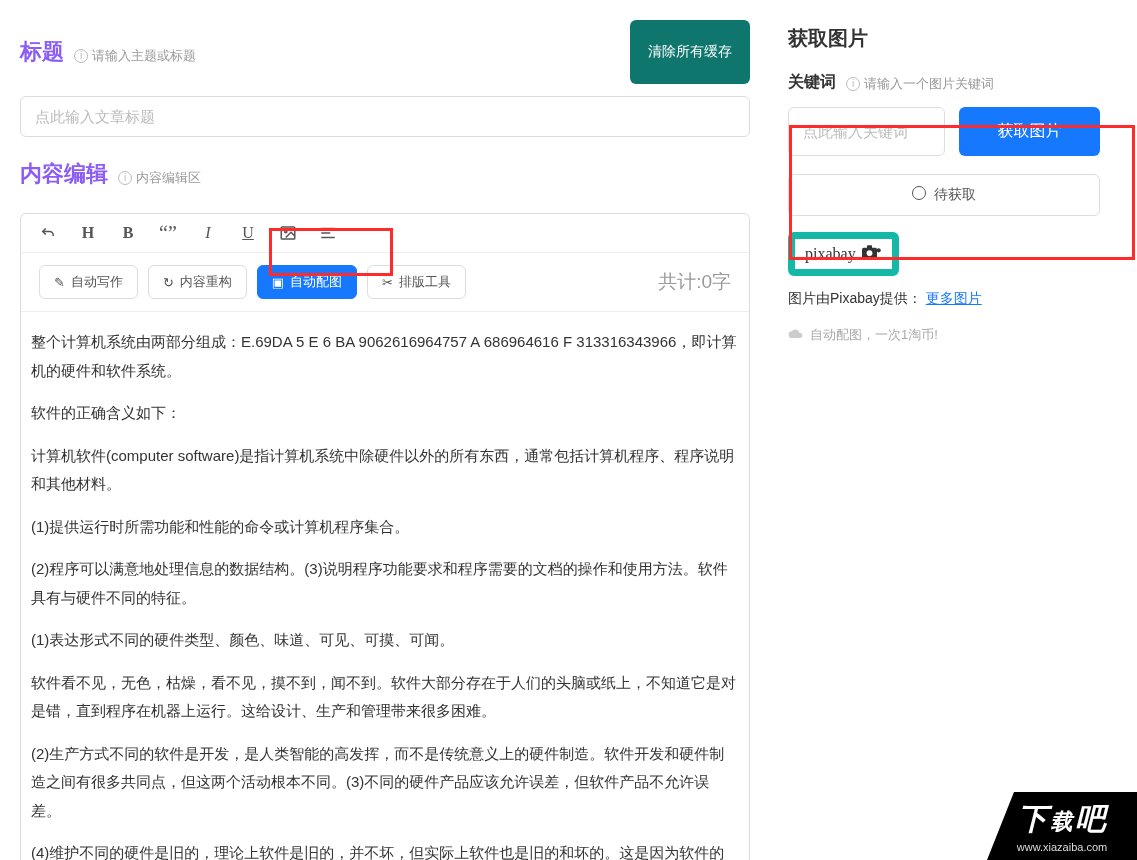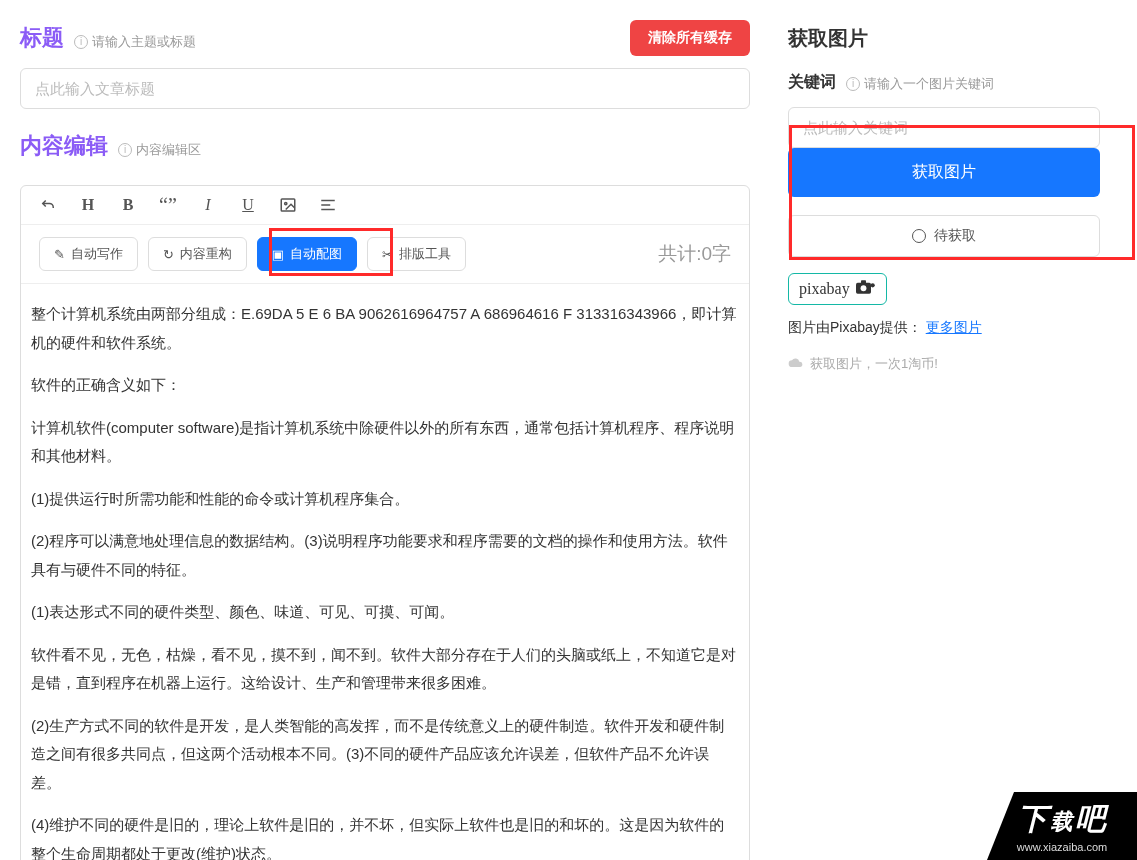--- a/index.html
+++ b/index.html
@@ -18,22 +18,22 @@
 .right-col { width: 360px; padding: 25px 20px 0 28px; }
 
 
 .section-header { display: flex; align-items: center; justify-content: space-between; margin-bottom: 12px; }
 .section-title-wrap { display: flex; align-items: baseline; gap: 10px; }
 .section-title { font-size: 22px; font-weight: 600; color: #8b5cf6; }
 .section-hint { font-size: 13px; color: #999; display: inline-flex; align-items: center; gap: 4px; }
 .hint-icon { display: inline-block; width: 14px; height: 14px; border: 1px solid #bbb; border-radius: 50%; font-size: 10px; line-height: 12px; text-align: center; color: #bbb; }
 
 .btn-primary {
-  background: #ef4444; color: #fff; border: none; border-radius: 6px;
-  padding: 9px 18px; font-size: 14px; cursor: pointer; font-weight: bold;
+  background: #0f766e; color: #fff; border: none; border-radius: 6px;
+  padding: 23px 18px; font-size: 14px; cursor: pointer;
 }
 .btn-primary-lg {
   background: #1677ff; color: #fff; border: none; border-radius: 6px;
   padding: 14px 0; font-size: 16px; cursor: pointer; width: 100%; text-align: center;
 }
 .input-field {
   width: 100%; border: 1px solid #ddd; border-radius: 6px;
   padding: 11px 14px; font-size: 15px; color: #333; outline: none;
 }
 .input-field::placeholder { color: #bbb; }
@@ -74,31 +74,31 @@
 }
 
 .editor-body { padding: 16px 10px; font-size: 15px; color: #333; line-height: 1.9; }
 .editor-body p { margin: 0 0 14px 0; }
 
 
 .r-section-title { font-size: 20px; font-weight: 600; color: #333; margin-bottom: 20px; }
 .r-keyword-header { display: flex; align-items: baseline; gap: 10px; margin-bottom: 14px; }
 .r-keyword-title { font-size: 16px; font-weight: 600; }
 .r-keyword-hint { font-size: 13px; color: #999; display: inline-flex; align-items: center; gap: 4px; }
-.r-form { display: flex; flex-direction: column; margin-bottom: 18px; }
+.r-form { display: flex; flex-direction: row; gap: 14px; margin-bottom: 18px; }
 .pending-btn {
   width: 100%; border: 1px solid #ddd; background: #fff; border-radius: 6px;
   padding: 11px 0; text-align: center; font-size: 14px; color: #555; cursor: pointer;
-  display: flex; align-items: center; justify-content: center; gap: 8px;
+  display: flex; justify-content: center; gap: 8px;
 }
 .circle-icon { width: 14px; height: 14px; border: 1.5px solid #555; border-radius: 50%; display: inline-block; }
 
 .pixabay-badge {
   display: inline-flex; align-items: center; gap: 6px;
-  border: 1px solid #14b8a6; border-radius: 6px; padding: 6px 10px; margin-top: 16px;
+  border: 7px solid #14b8a6; border-radius: 6px; padding: 6px 10px; margin-top: 16px;
   font-family: Georgia, serif; font-size: 16px; color: #333;
 }
 .camera-icon svg { width: 20px; height: 14px; }
 
 .credit-line { margin-top: 14px; font-size: 14px; }
 .credit-line a { color: #1677ff; text-decoration: underline; }
 
 .footer-note { margin-top: 18px; font-size: 13px; color: #aaa; display: flex; align-items: center; gap: 6px; }
 .footer-note .cloud-icon svg { width: 16px; height: 12px; }
 
@@ -240,21 +240,21 @@
       <span>图片由Pixabay提供：</span>
       <a href="#">更多图片</a>
     </div>
 
     <div class="footer-note">
       <span class="cloud-icon">
         <svg viewBox="0 0 24 16" fill="#ccc">
             <path d="M6 14a5 5 0 010-10 6 6 0 0111 2 4 4 0 011 8H6z"></path>
           </svg>
       </span>
-      <span>获取图片，一次1淘币!</span>
+      <span>自动配图，一次1淘币!</span>
     </div>
   </div>
 </div>
 
 <div class="highlight-red-left"></div>
 <div class="highlight-red-right"></div>
 
 <div class="watermark">
   <div class="wm-text">
     <span class="big">下</span>

